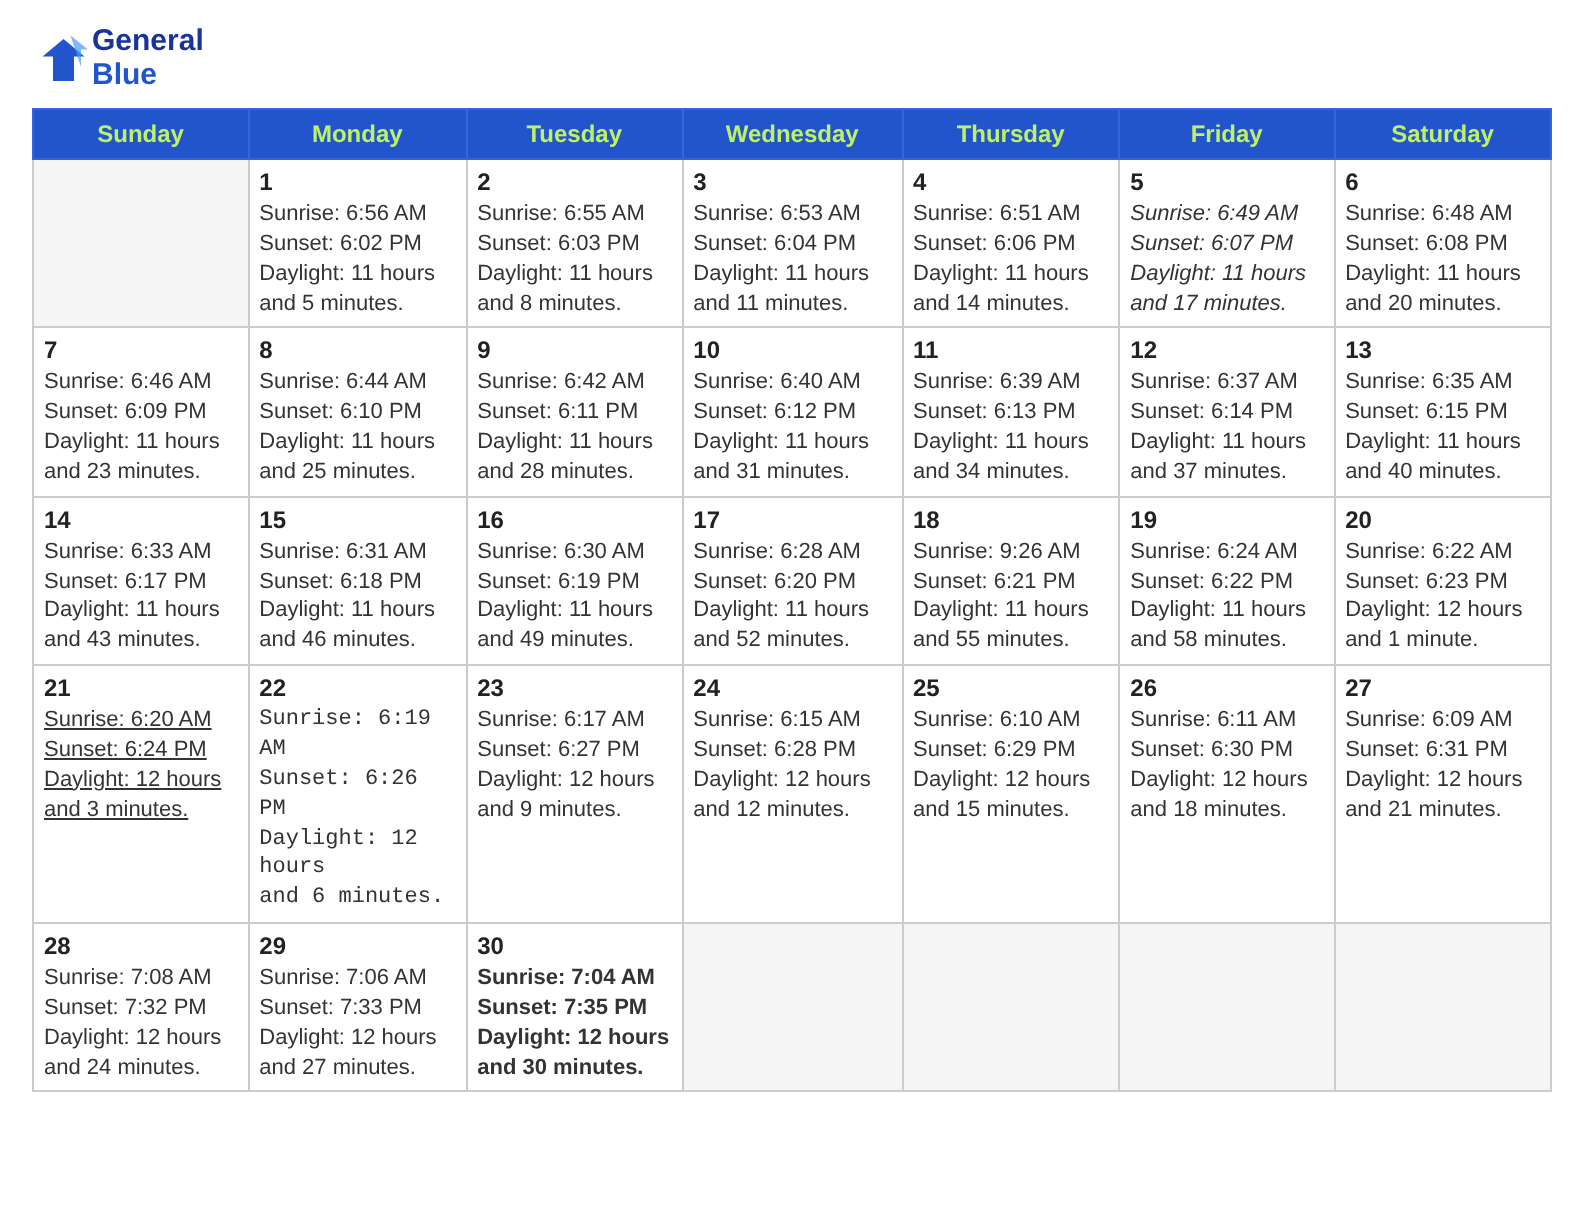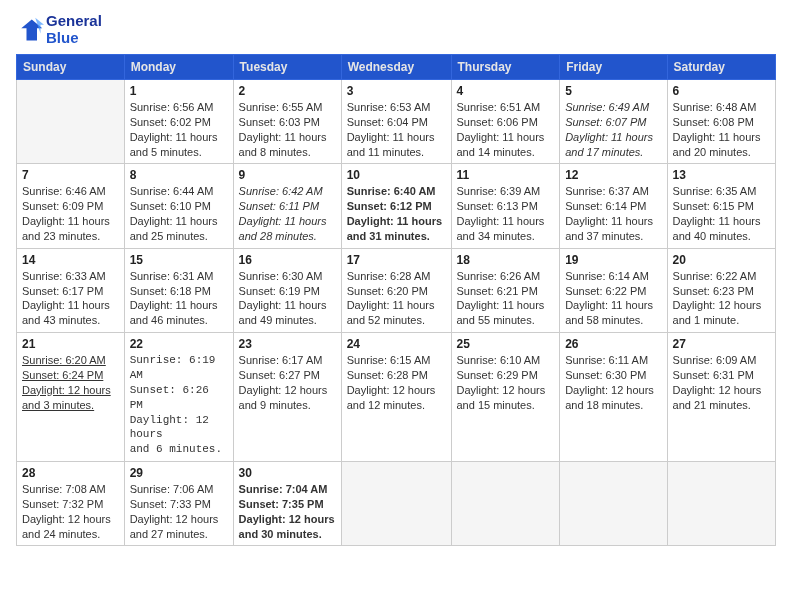--- a/index.html
+++ b/index.html
@@ -49,22 +49,22 @@
     }
     .calendar {
       flex: 1;
       border-collapse: collapse;
       width: 100%;
       font-size: 10.5px;
       border: 1px solid #bbb;
     }
     .calendar th {
       background: #2255cc;
-      color: #e5e5e5;
-      text-align: left;
+      color: #bef264;
+      text-align: center;
       padding: 5px 6px;
       font-size: 12px;
       font-weight: bold;
       border: 1px solid #3366dd;
     }
     .calendar td {
       vertical-align: top;
       padding: 4px 5px;
       border: 1px solid #ccc;
       width: 113px;
@@ -175,28 +175,28 @@
           </td>
           <td>
             <div class="day-num">8</div>
             <div class="day-info" style="white-space: pre-line;">Sunrise: 6:44 AM
 Sunset: 6:10 PM
 Daylight: 11 hours
 and 25 minutes.</div>
           </td>
           <td>
             <div class="day-num">9</div>
-            <div class="day-info" style="white-space: pre-line; font-style: italic;">Sunrise: 6:42 AM
+            <div class="day-info" style="white-space: pre-line;">Sunrise: 6:42 AM
 Sunset: 6:11 PM
 Daylight: 11 hours
 and 28 minutes.</div>
           </td>
           <td>
             <div class="day-num">10</div>
-            <div class="day-info" style="white-space: pre-line; font-weight: bold;">Sunrise: 6:40 AM
+            <div class="day-info" style="white-space: pre-line;">Sunrise: 6:40 AM
 Sunset: 6:12 PM
 Daylight: 11 hours
 and 31 minutes.</div>
           </td>
           <td>
             <div class="day-num">11</div>
             <div class="day-info" style="white-space: pre-line;">Sunrise: 6:39 AM
 Sunset: 6:13 PM
 Daylight: 11 hours
 and 34 minutes.</div>
@@ -240,28 +240,28 @@
           </td>
           <td>
             <div class="day-num">17</div>
             <div class="day-info" style="white-space: pre-line;">Sunrise: 6:28 AM
 Sunset: 6:20 PM
 Daylight: 11 hours
 and 52 minutes.</div>
           </td>
           <td>
             <div class="day-num">18</div>
-            <div class="day-info" style="white-space: pre-line;">Sunrise: 6:26 AM
+            <div class="day-info" style="white-space: pre-line;">Sunrise: 9:26 AM
 Sunset: 6:21 PM
 Daylight: 11 hours
 and 55 minutes.</div>
           </td>
           <td>
             <div class="day-num">19</div>
-            <div class="day-info" style="white-space: pre-line;">Sunrise: 6:14 AM
+            <div class="day-info" style="white-space: pre-line;">Sunrise: 6:24 AM
 Sunset: 6:22 PM
 Daylight: 11 hours
 and 58 minutes.</div>
           </td>
           <td>
             <div class="day-num">20</div>
             <div class="day-info" style="white-space: pre-line;">Sunrise: 6:22 AM
 Sunset: 6:23 PM
 Daylight: 12 hours
 and 1 minute.</div>

